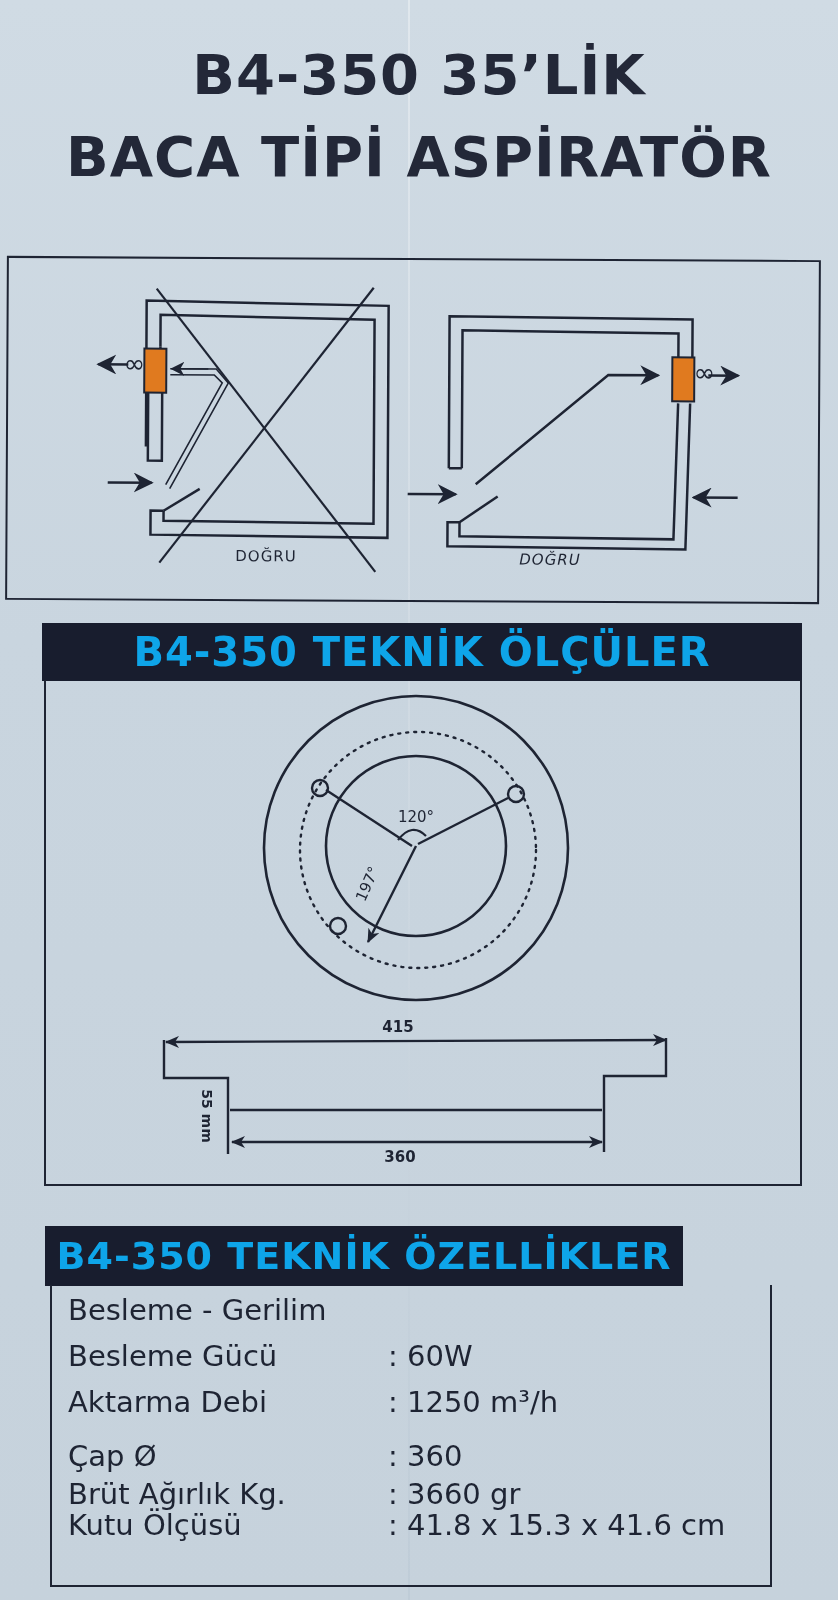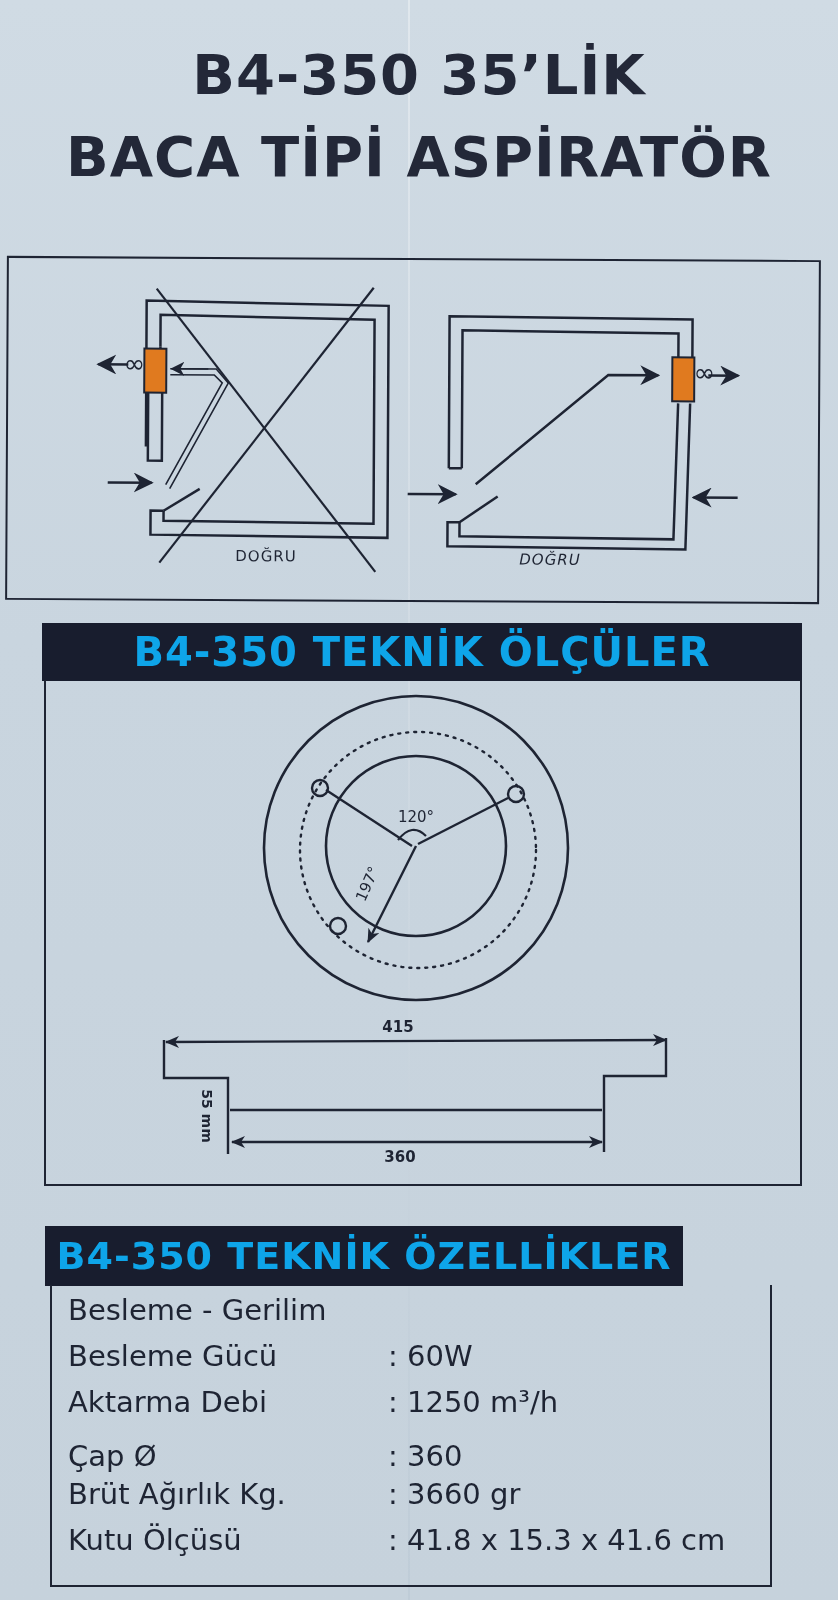--- a/index.html
+++ b/index.html
@@ -184,18 +184,18 @@
       <span class="spec-value">: 1250 m³/h</span>
     </div>
     <div class="spec-row" style="top:146px;margin-top:8px;">
       <span class="spec-label">Çap Ø</span>
       <span class="spec-value">: 360</span>
     </div>
     <div class="spec-row" style="top:192px;">
       <span class="spec-label">Brüt Ağırlık Kg.</span>
       <span class="spec-value">: 3660 gr</span>
     </div>
-    <div class="spec-row" style="top:238px;">
+    <div class="spec-row" style="top:223px;">
       <span class="spec-label">Kutu Ölçüsü</span>
       <span class="spec-value">: 41.8 x 15.3 x 41.6  cm</span>
     </div>
   </div>
 </div>
 
 </body></html>

